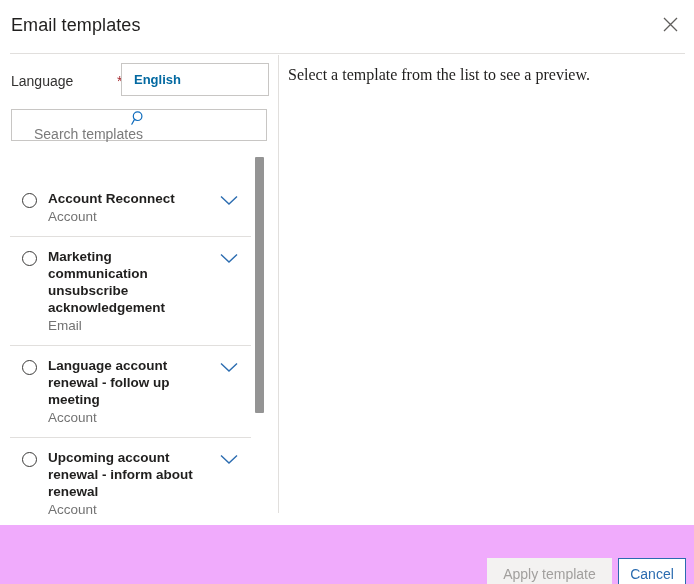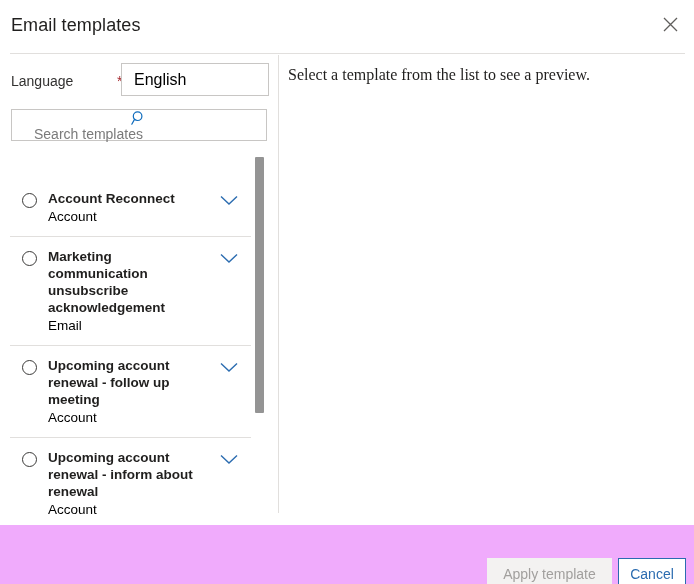--- a/index.html
+++ b/index.html
@@ -101,23 +101,23 @@
     width: 148px;
     height: 33px;
     border: 1px solid #c8c6c4;
     background: #ffffff;
     box-sizing: border-box;
     display: flex;
     align-items: center;
     padding-left: 12px;
   }
   .lang-value {
-    font-size: 16px;
-    font-weight: normal;
-    color: #000000;
+    font-size: 13px;
+    font-weight: bold;
+    color: #0369a1;
   }
 
   .search-box {
     position: absolute;
     left: 11px;
     top: 54px;
     width: 256px;
     height: 32px;
     border: 1px solid #c8c6c4;
     background: #ffffff;
@@ -208,21 +208,21 @@
     padding-right: 4px;
   }
   .tpl-name {
     font-size: 13.5px;
     font-weight: bold;
     color: #201f1e;
     line-height: 17px;
   }
   .tpl-entity {
     font-size: 13.5px;
-    color: #000000;
+    color: #737373;
     line-height: 18px;
     margin-top: 1px;
   }
   .chev-cell {
     width: 44px;
     flex: none;
     display: flex;
     justify-content: center;
     align-items: flex-start;
     padding-top: 5px;
@@ -373,21 +373,21 @@
             <path d="M1 1.5 L9 9 L17 1.5" stroke="#2b6cb0" stroke-width="1.4" fill="none"></path>
           </svg>
       </div>
     </div>
 
     <div class="tpl-item">
       <div class="radio-cell">
           <span class="radio"></span>
         </div>
       <div class="tpl-text">
-        <div class="tpl-name">Upcoming account renewal - follow up meeting</div>
+        <div class="tpl-name">Language account renewal - follow up meeting</div>
         <div class="tpl-entity">Account</div>
       </div>
       <div class="chev-cell">
         <svg width="18" height="11" viewBox="0 0 18 11" aria-hidden="true">
             <path d="M1 1.5 L9 9 L17 1.5" stroke="#2b6cb0" stroke-width="1.4" fill="none"></path>
           </svg>
       </div>
     </div>
 
     <div class="tpl-item">

